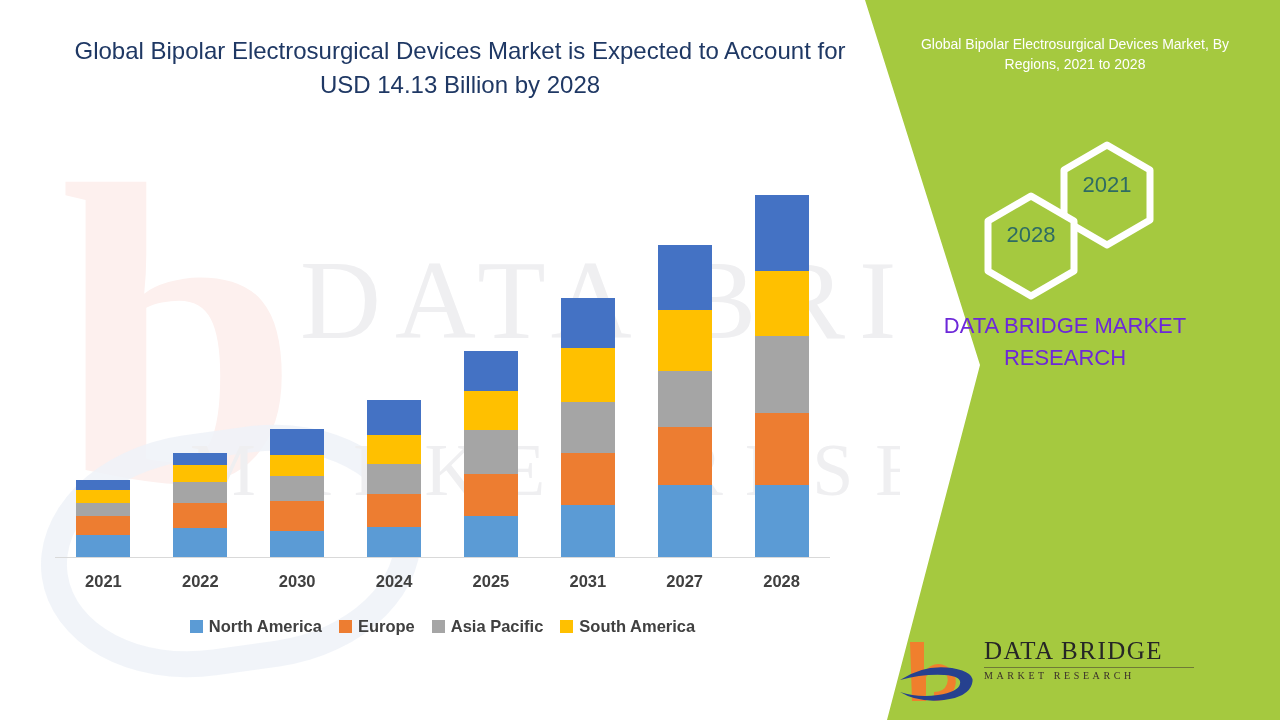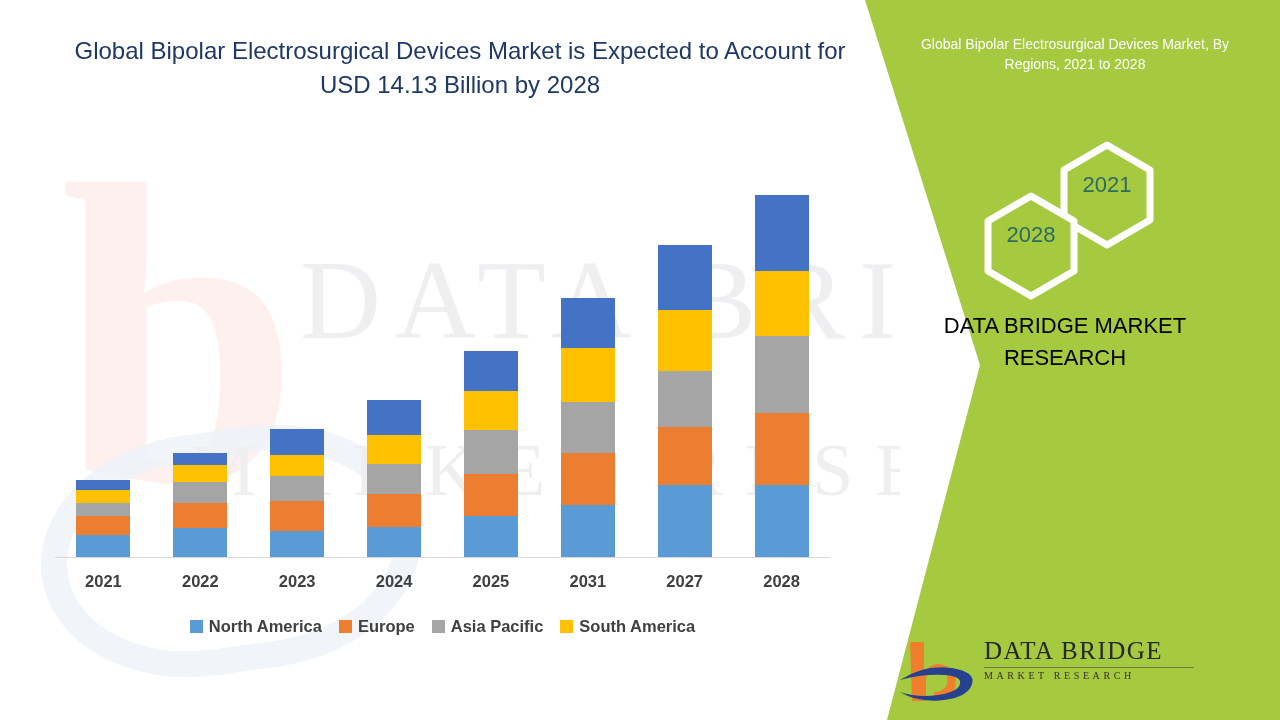--- a/index.html
+++ b/index.html
@@ -87,21 +87,21 @@
   .hexes{position:absolute;left:0;top:0;width:440px;height:720px;}
   .hex-label{
     position:absolute;color:#2e6b63;font-size:22px;font-weight:400;
     text-align:center;white-space:nowrap;
   }
   .hex-2021-label{left:222px;top:172px;width:90px;}
   .hex-2028-label{left:146px;top:222px;width:90px;}
 
   .brand-text{
     position:absolute;left:40px;top:310px;width:370px;
-    text-align:center;color:#000000;font-size:22px;line-height:1.45;
+    text-align:center;color:#6d28d9;font-size:22px;line-height:1.45;
     font-weight:400;
   }
 
   
   .logo{
     position:absolute;left:896px;top:634px;width:300px;height:70px;
   }
   .logo-mark{position:absolute;left:0;top:0;width:86px;height:70px;}
   .logo-words{position:absolute;left:88px;top:4px;width:210px;}
   .logo-main{
@@ -197,21 +197,21 @@
         <div class="seg" style="height: 71.9822px; background: rgb(237, 125, 49);"></div>
         <div class="seg" style="height: 76.8493px; background: rgb(165, 165, 165);"></div>
         <div class="seg" style="height: 65.3219px; background: rgb(255, 192, 0);"></div>
         <div class="seg" style="height: 75.8247px; background: rgb(68, 114, 196);"></div>
       </div>
     </div>
   </div>
 <div class="xlabels" id="xlabels">
     <div class="xlabel">2021</div>
     <div class="xlabel">2022</div>
-    <div class="xlabel">2023</div>
+    <div class="xlabel">2030</div>
     <div class="xlabel">2024</div>
     <div class="xlabel">2025</div>
     <div class="xlabel">2031</div>
     <div class="xlabel">2027</div>
     <div class="xlabel">2028</div>
   </div>
 <div class="legend" id="legend">
     <div class="legend-item">
       <span class="legend-swatch" style="background: rgb(91, 155, 213);"></span>
       <span class="legend-label">North America</span>

